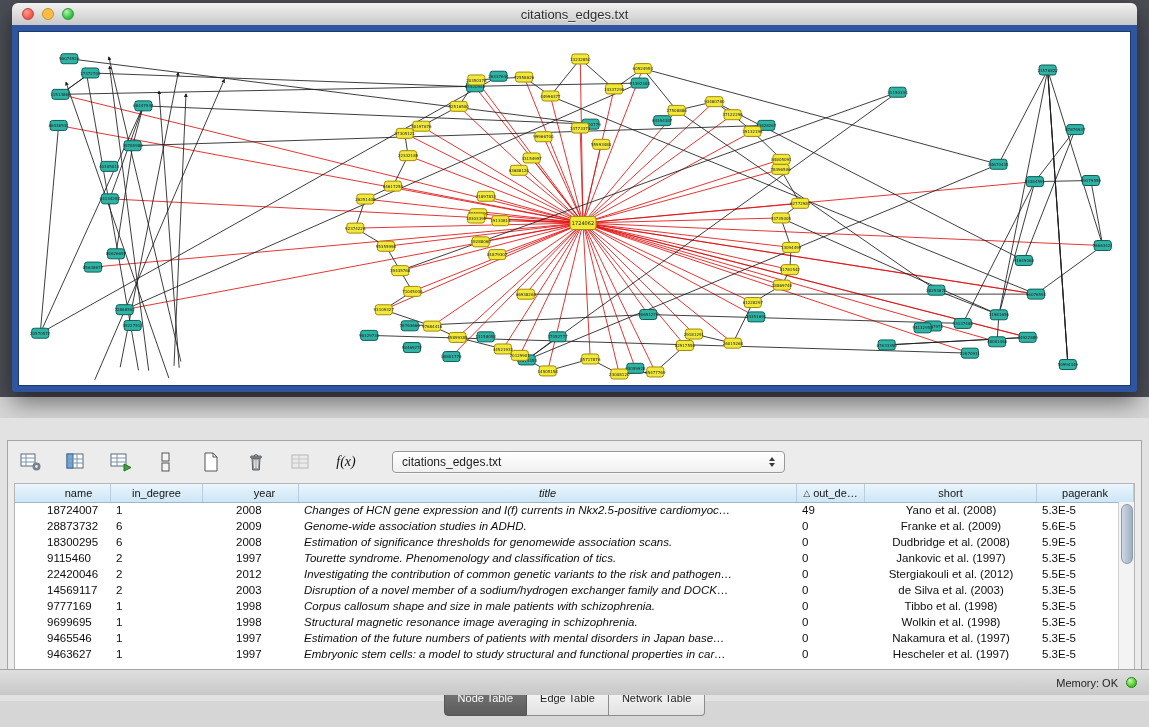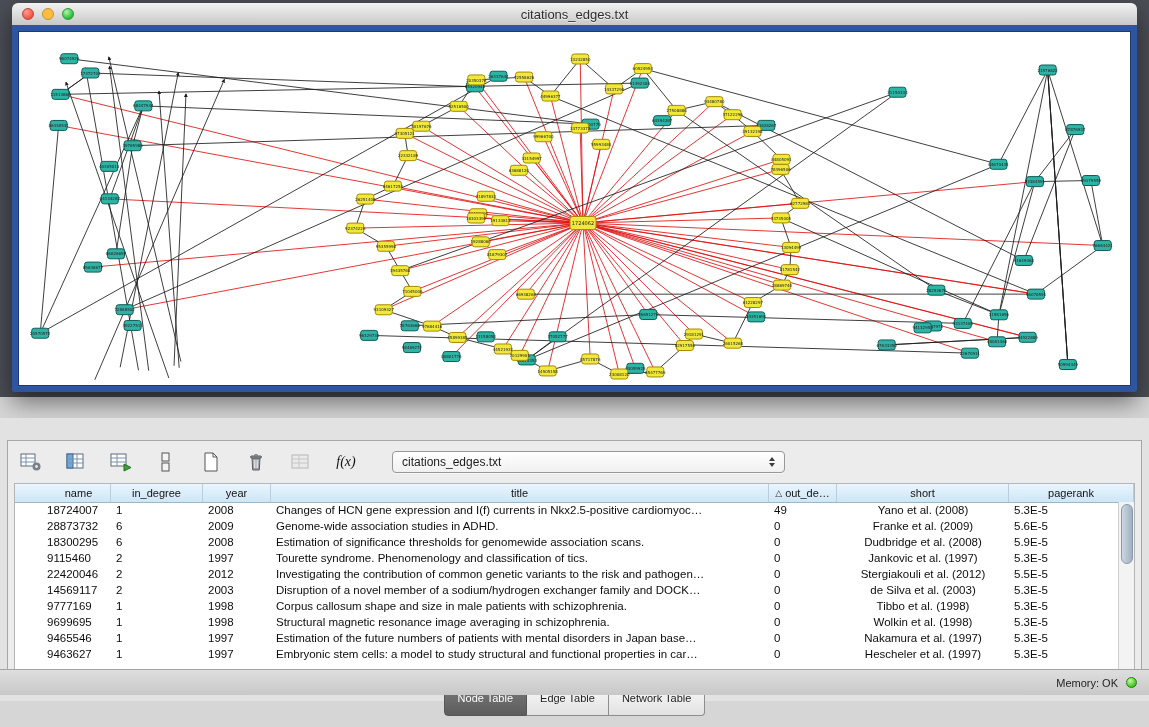--- a/index.html
+++ b/index.html
@@ -53,22 +53,22 @@
   .thead{display:flex;height:18px;background:linear-gradient(#eaf5fd,#cde6f6);border-bottom:1px solid #9fb6c6;}
   .th{display:flex;align-items:center;justify-content:center;border-right:1px solid #b9cedd;
       font-size:11px;color:#141414;box-sizing:border-box;overflow:hidden;white-space:nowrap;}
   .th .sort{font-size:9px;margin-right:3px;color:#333;}
   .tbody{position:absolute;top:18px;left:0;right:15px;bottom:0;overflow:hidden;border-radius:12px;}
   .tr{display:flex;height:16px;align-items:center;}
   .td{font-size:11.5px;color:#0d0d0d;padding:0 5px;box-sizing:border-box;white-space:nowrap;overflow:hidden;}
   .td.center{text-align:center;}
   .c0{width:96px;min-width:96px;padding-left:32px;}
   .c1{width:92px;min-width:92px;}
-  .c2{width:68px;min-width:68px;}
-  .c3{width:498px;min-width:498px;}
+  .c2{width:68px;min-width:68px;margin-left:28px;}
+  .c3{width:498px;min-width:498px;font-style:italic;}
   .c4{width:68px;min-width:68px;}
   .c5{width:172px;min-width:172px;}
   .c6{flex:1;min-width:96px;}
   .vscroll{position:absolute;top:18px;right:0;width:15px;bottom:0;background:#f3f3f3;border-left:1px solid #cfcfcf;}
   .vthumb{position:absolute;top:2px;left:2px;width:10px;height:58px;border-radius:6px;
           background:linear-gradient(90deg,#cdd7e2,#9fb0c2);border:1px solid #8a9aab;}
 
   
   .tabs{position:absolute;top:262px;left:0;width:100%;display:flex;justify-content:center;}
   .tab{height:36px;padding:0 13px;font-size:11px;display:flex;align-items:center;

